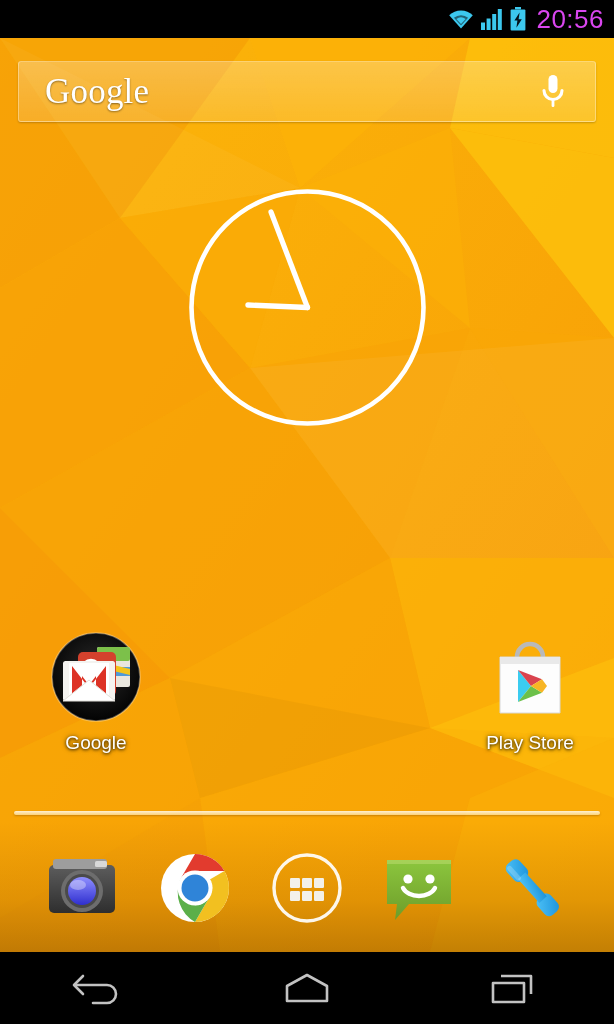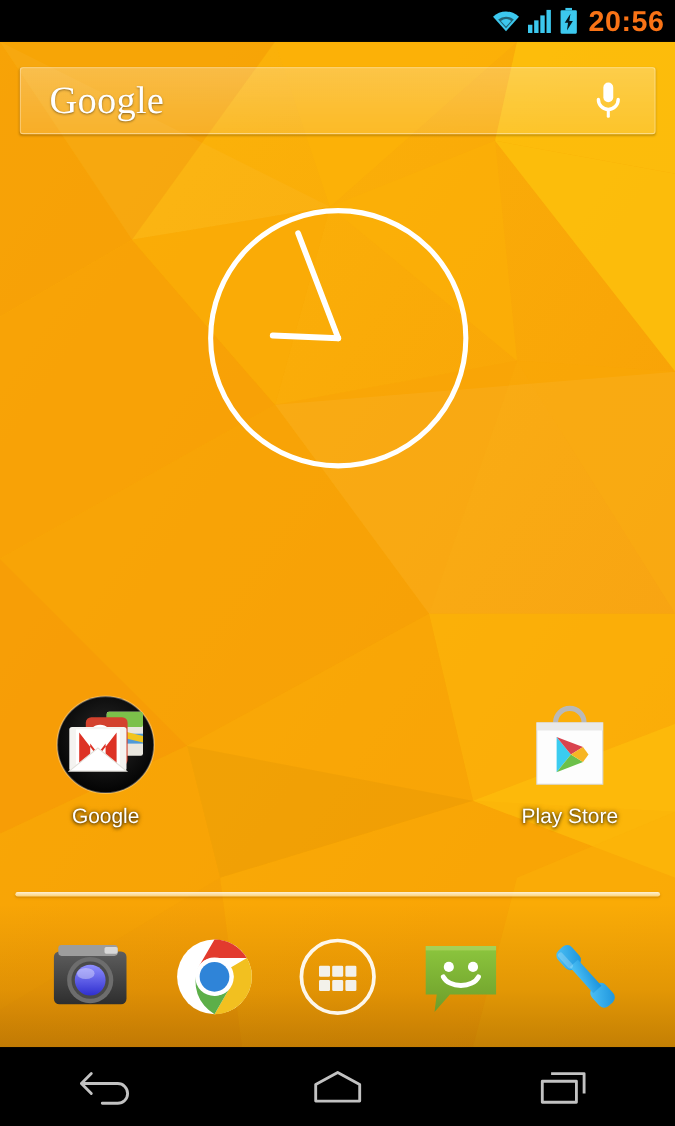--- a/index.html
+++ b/index.html
@@ -35,22 +35,22 @@
 
   
   #statusbar {
     position:absolute; left:0; top:0; width:614px; height:38px;
     background:#000; z-index:40;
     display:flex; align-items:center; justify-content:flex-end;
     padding-right:10px; gap:7px;
   }
   #statusbar .sicon { display:flex; align-items:flex-end; }
   #clock-text {
-    color:#f97316; font-size:26px; letter-spacing:.5px;
-    line-height:26px; font-weight:700; margin-left:3px;
+    color:#d946ef; font-size:26px; letter-spacing:.5px;
+    line-height:26px; font-weight:400; margin-left:3px;
   }
 
   
   #searchbar {
     position:absolute; left:18px; top:61px; width:578px; height:61px;
     z-index:20;
     background:linear-gradient(180deg, rgba(255,255,255,.26), rgba(255,255,255,.13));
     border:1px solid rgba(255,255,255,.34);
     border-radius:3px;
     box-shadow:0 1px 2px rgba(0,0,0,.22);
@@ -74,21 +74,21 @@
     width:243px; height:243px; z-index:15;
   }
 
   
   .home-icon {
     position:absolute; z-index:15;
     width:130px;
     display:flex; flex-direction:column; align-items:center;
   }
   #icon-google-folder { left:31px; top:631px; }
-  #icon-play-store    { left:453px; top:631px; }
+  #icon-play-store    { left:465px; top:631px; }
   .icon-art { width:92px; height:92px; position:relative; }
   .icon-label {
     margin-top:9px;
     color:#fff; font-size:19px; line-height:21px;
     text-shadow:0 1px 3px rgba(0,0,0,.75), 0 0 5px rgba(0,0,0,.5);
     white-space:nowrap;
   }
 
   
   #dock-divider {

